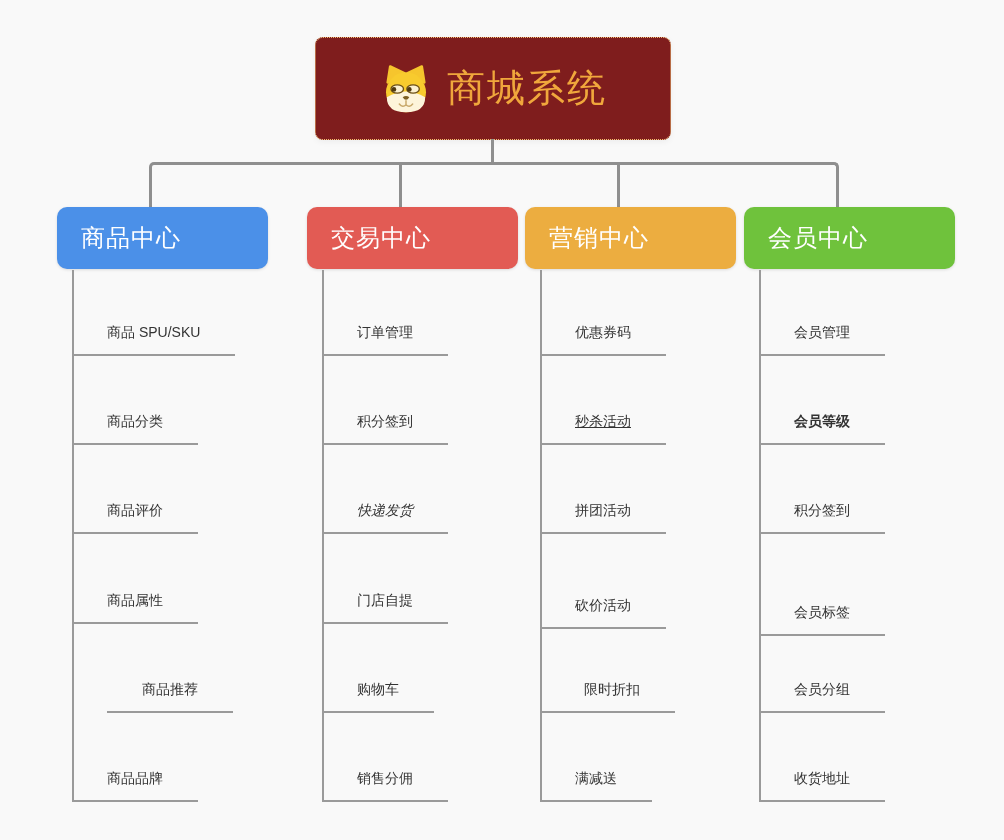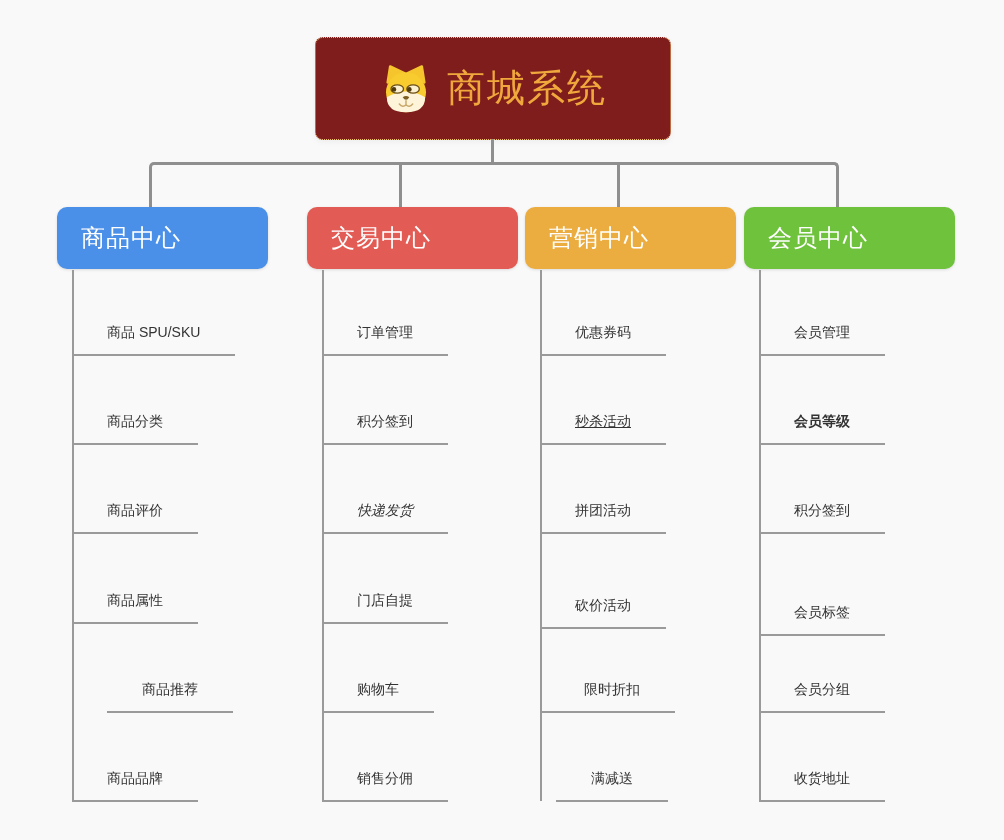--- a/index.html
+++ b/index.html
@@ -131,21 +131,21 @@
     <div class="branch-head" style="background: rgb(236, 173, 64);">
         <span class="branch-label">营销中心</span>
       </div>
     <div class="trunk"></div>
     <div class="leaves">
         <div class="leaf" style="top: 109px;">优惠券码</div>
         <div class="leaf" style="top: 198px; text-decoration: underline;">秒杀活动</div>
         <div class="leaf" style="top: 287px;">拼团活动</div>
         <div class="leaf" style="top: 382px;">砍价活动</div>
         <div class="leaf" style="top: 466px; padding-left: 44px;">限时折扣</div>
-        <div class="leaf" style="top: 555px; margin-left: 16px;">满减送</div>
+        <div class="leaf" style="top: 555px;">满减送</div>
       </div>
   </div>
   <div class="branch" style="left:744px">
     <div class="branch-head" style="background: rgb(111, 194, 60);">
         <span class="branch-label">会员中心</span>
       </div>
     <div class="trunk"></div>
     <div class="leaves">
         <div class="leaf" style="top: 109px;">会员管理</div>
         <div class="leaf" style="top: 198px; font-weight: bold;">会员等级</div>

